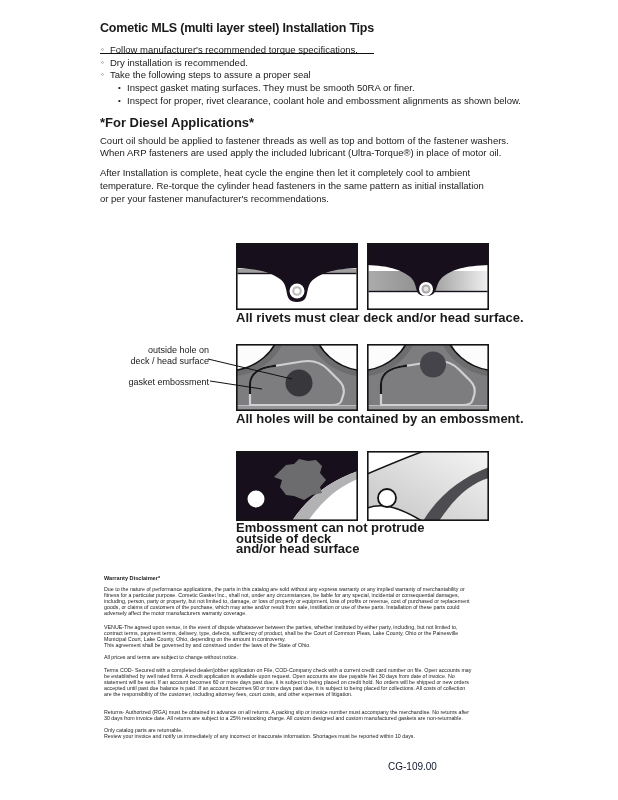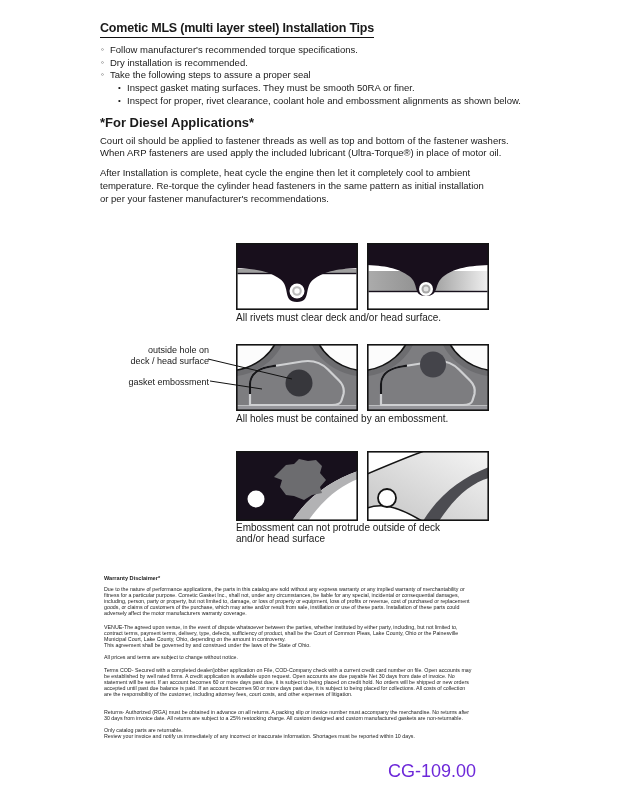--- a/index.html
+++ b/index.html
@@ -4,56 +4,56 @@
 <style>
   html,body{margin:0;padding:0;background:#ffffff;}
   body{width:618px;height:800px;overflow:hidden;
        font-family:"Liberation Sans","DejaVu Sans",sans-serif;color:#1a1a1a;}
   .page{position:relative;width:618px;height:800px;background:#ffffff;}
 
   .pre{white-space:pre-line;}
 
   
   .title{position:absolute;left:100px;top:21px;font-size:12.5px;font-weight:bold;
-         letter-spacing:-0.2px;border-bottom:1.6px solid #111;padding-bottom:2px;margin:0;}
+         letter-spacing:-0.2px;border-bottom:1.6px solid #111;padding-bottom:18px;margin:0;}
 
   
   .bullets{position:absolute;left:101px;top:44px;width:450px;font-size:9.5px;line-height:12.7px;}
   .b-row{display:flex;}
   .b-row .mk{width:9px;flex:0 0 9px;text-align:left;font-size:8px;line-height:12.7px;}
   .b-sub{padding-left:17px;}
 
   
   .diesel{position:absolute;left:100px;top:117px;width:452px;font-size:9.5px;line-height:12.7px;}
   .diesel h2{font-size:13px;font-weight:bold;margin:0 0 5px 0;}
   .diesel p{margin:0 0 7px 0;}
   .diesel .note{margin-top:6px;}
 
   
   .fig-label{position:absolute;width:122px;text-align:right;font-size:13px;
              letter-spacing:0.4px;color:#222;margin-top:46px;}
   .fig-box{position:absolute;width:122px;}
   .fig-box svg{display:block;}
-  .fig-caption{position:absolute;left:236px;font-size:10px;font-weight:normal;line-height:10.5px;}
+  .fig-caption{position:absolute;left:236px;font-size:13px;font-weight:bold;line-height:10.5px;}
 
   .ann{position:absolute;left:99px;width:110px;text-align:right;font-size:9px;line-height:10.5px;}
   .leader-overlay{position:absolute;left:208px;top:352px;z-index:5;pointer-events:none;}
 
   
   .disclaimer{position:absolute;left:104px;top:575px;width:442px;font-size:5.3px;
               line-height:6px;color:#222;}
   .disclaimer h3{font-size:5.6px;font-weight:bold;margin:0 0 5px 0;}
   .disclaimer p{margin:0;}
   .d1{margin-bottom:8px !important;}
   .d2{margin-bottom:6px !important;}
   .d3{margin-bottom:7px !important;}
   .d4{margin-bottom:12px !important;}
   .d5{margin-bottom:6px !important;}
 
-  .footer-code{position:absolute;left:388px;top:761px;font-size:18px;color:#6d28d9;}
+  .footer-code{position:absolute;left:388px;top:761px;font-size:10px;color:#0f172a;}
 </style>
 </head>
 <body>
 
 <div class="page">
 
   <h1 class="title">Cometic MLS (multi layer steel) Installation Tips</h1>
 
   <div class="bullets">
     <div class="b-row">
@@ -162,21 +162,21 @@
       <ellipse cx="132" cy="-20" rx="54" ry="47" fill="#fcfcfc" stroke="#141414" stroke-width="1.6"></ellipse>
       <rect x="1.5" y="61" width="119" height="1" fill="#c7c8ca"></rect>
       <rect x="1.5" y="61.8" width="119" height="4.2" fill="#95959a"></rect>
       <path d="M14,61 V41 C14,31 20,25.5 32,23 L66,17.5 C76,15.8 85,18.5 92,25.5 L103,36.5 C107,40.5 108.5,45 107.5,50 L105.5,56.5 C104.5,60 101,61 96,61 H14 Z" fill="none" stroke="#cfd0d2" stroke-width="2.2" stroke-linejoin="round"></path>
       <path d="M14,50 V41 C14,31 20,25.5 32,23 L40,21.7" fill="none" stroke="#17171a" stroke-width="2.2"></path>
       <circle cx="66" cy="20.5" r="13" fill="#44444a"></circle>
       <rect x="0.8" y="0.8" width="120.4" height="65.4" fill="none" stroke="#141414" stroke-width="1.6"></rect>
     </svg>
   </div>
 
-  <div class="fig-caption pre" style="top:414px;">All holes must be contained by an embossment.</div>
+  <div class="fig-caption pre" style="top:414px;">All holes will be contained by an embossment.</div>
 
   <div class="fig-label" style="left:236px;top:430px;">RIGHT</div>
   <div class="fig-label" style="left:367px;top:430px;">WRONG</div>
 
   <div class="fig-box" style="left:236px;top:451px;">
     <svg width="122" height="70" viewBox="0 0 122 70">
       <rect x="0" y="0" width="122" height="70" fill="#ffffff"></rect>
       <path d="M0,0 H122 V20 C97,29 73,44 56,70 H0 Z" fill="#17101c"></path>
       <path d="M122,20 C97,29 73,44 56,70 L72,70 C88,47 106,34 122,28 Z" fill="#b2b2b4"></path>
       <path d="M42,22 L50,14 58,13 63,8 72,10 80,9 86,15 84,22 90,29 84,36 86,42 76,44 68,49 58,45 50,44 44,36 46,29 38,26 Z" fill="#6c6c6f"></path>

